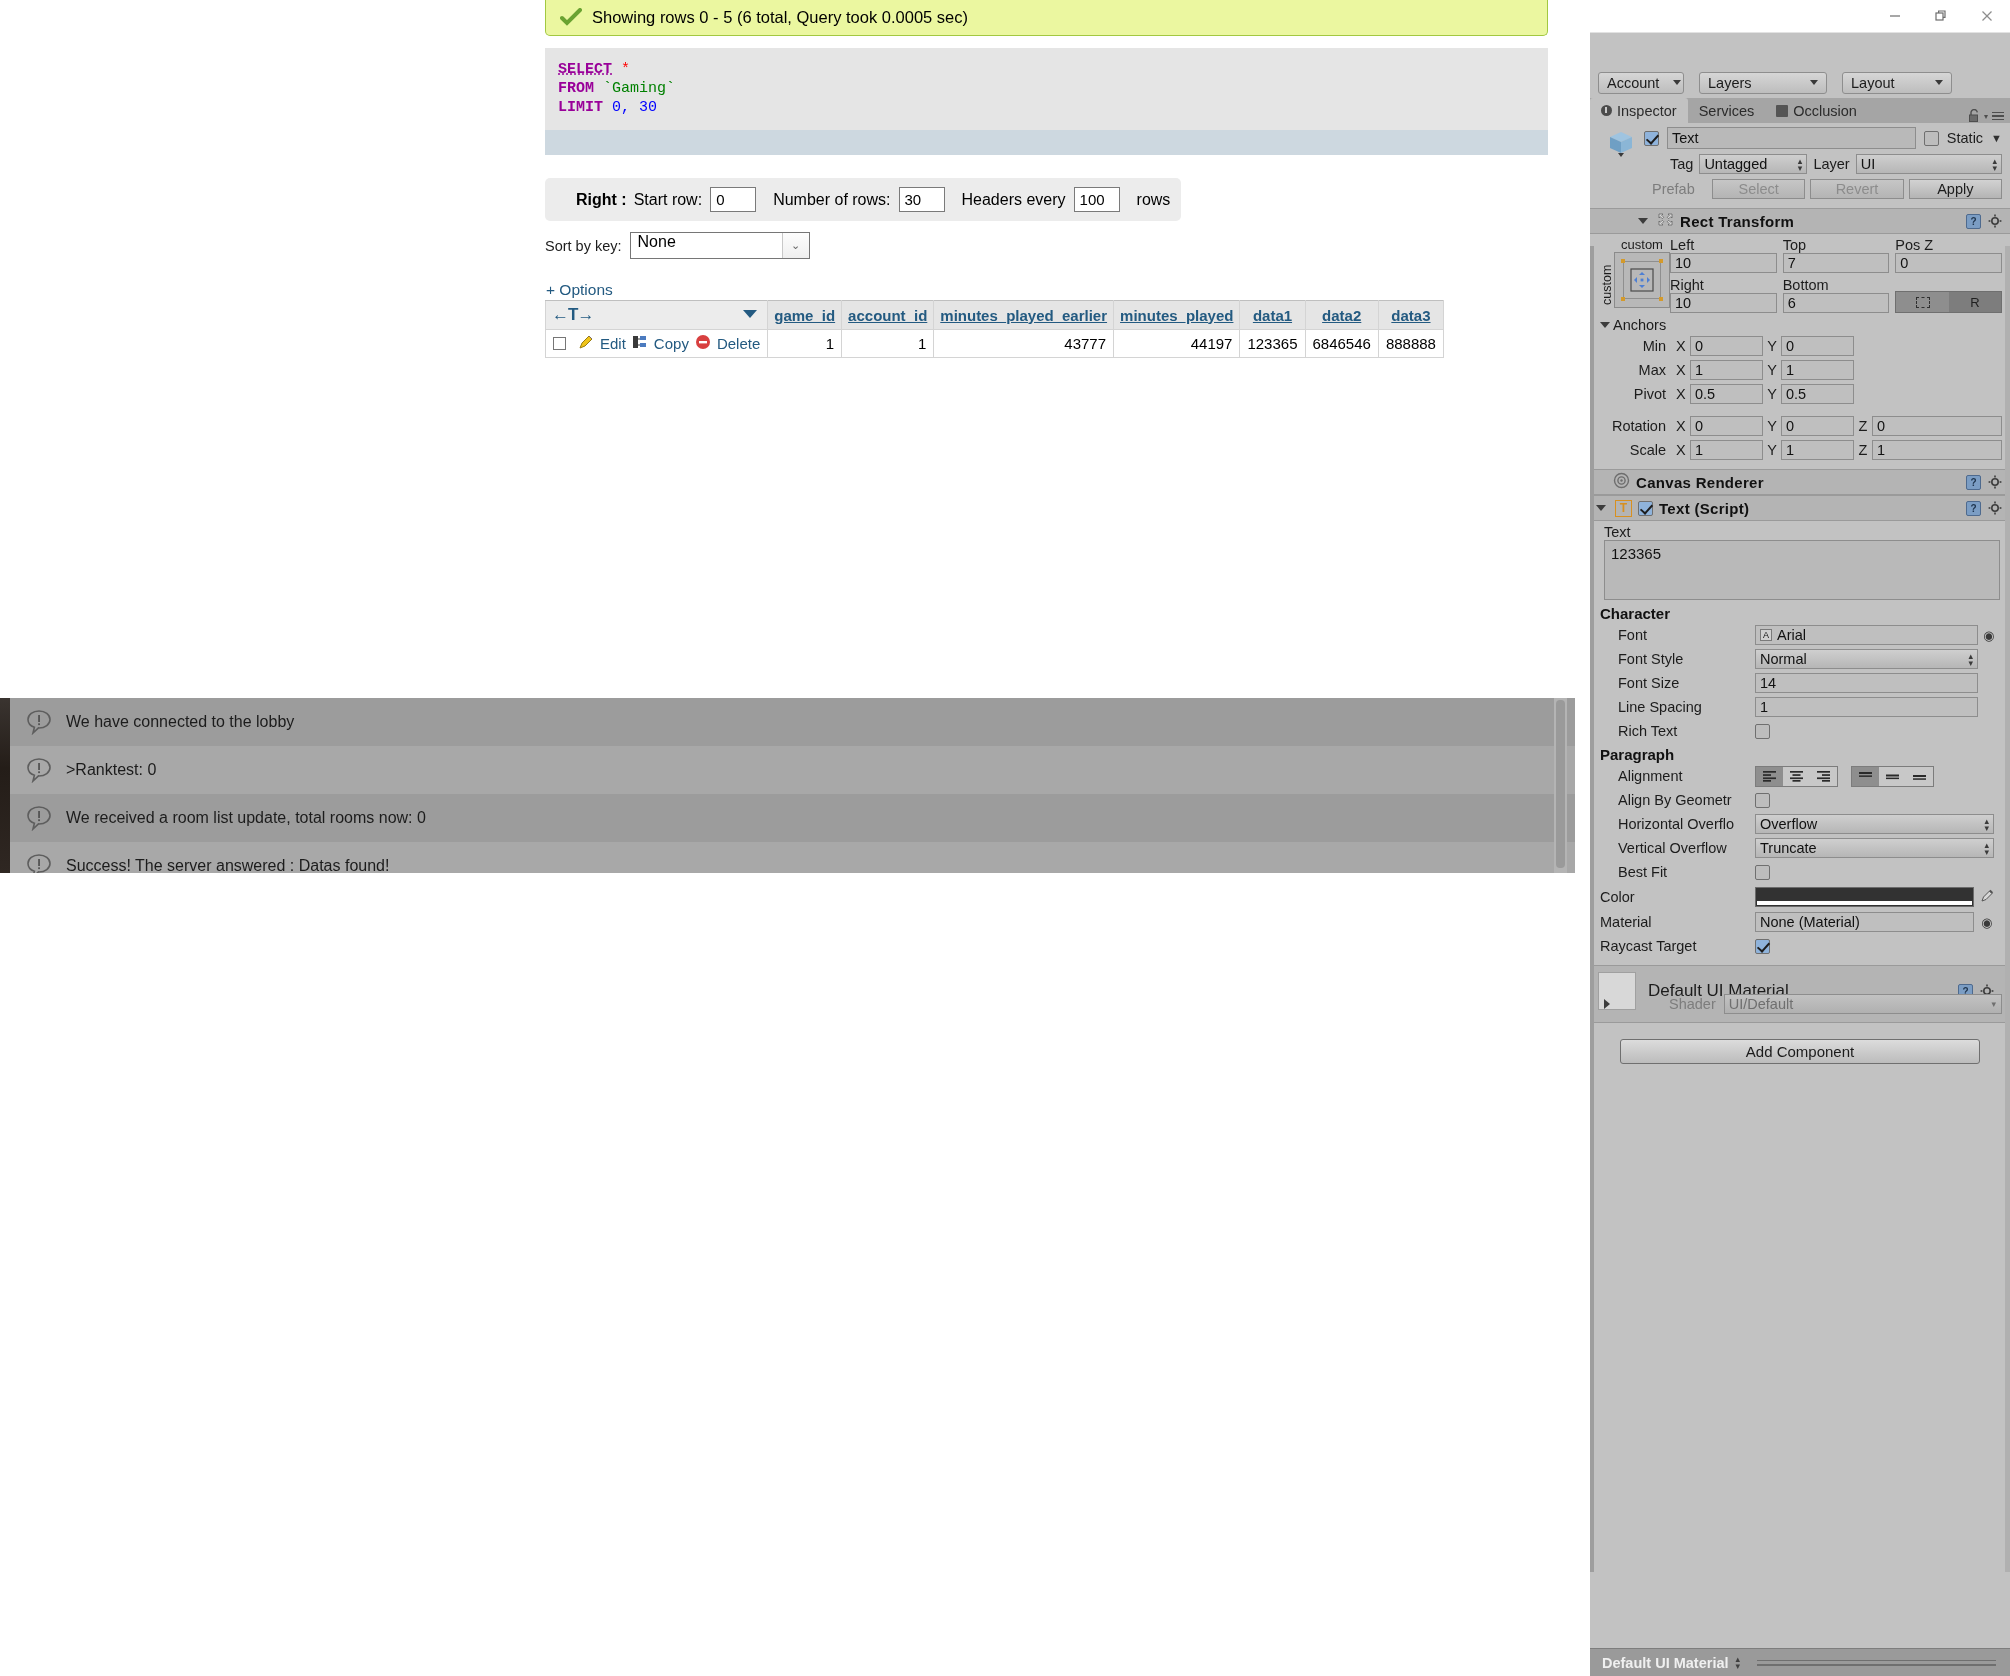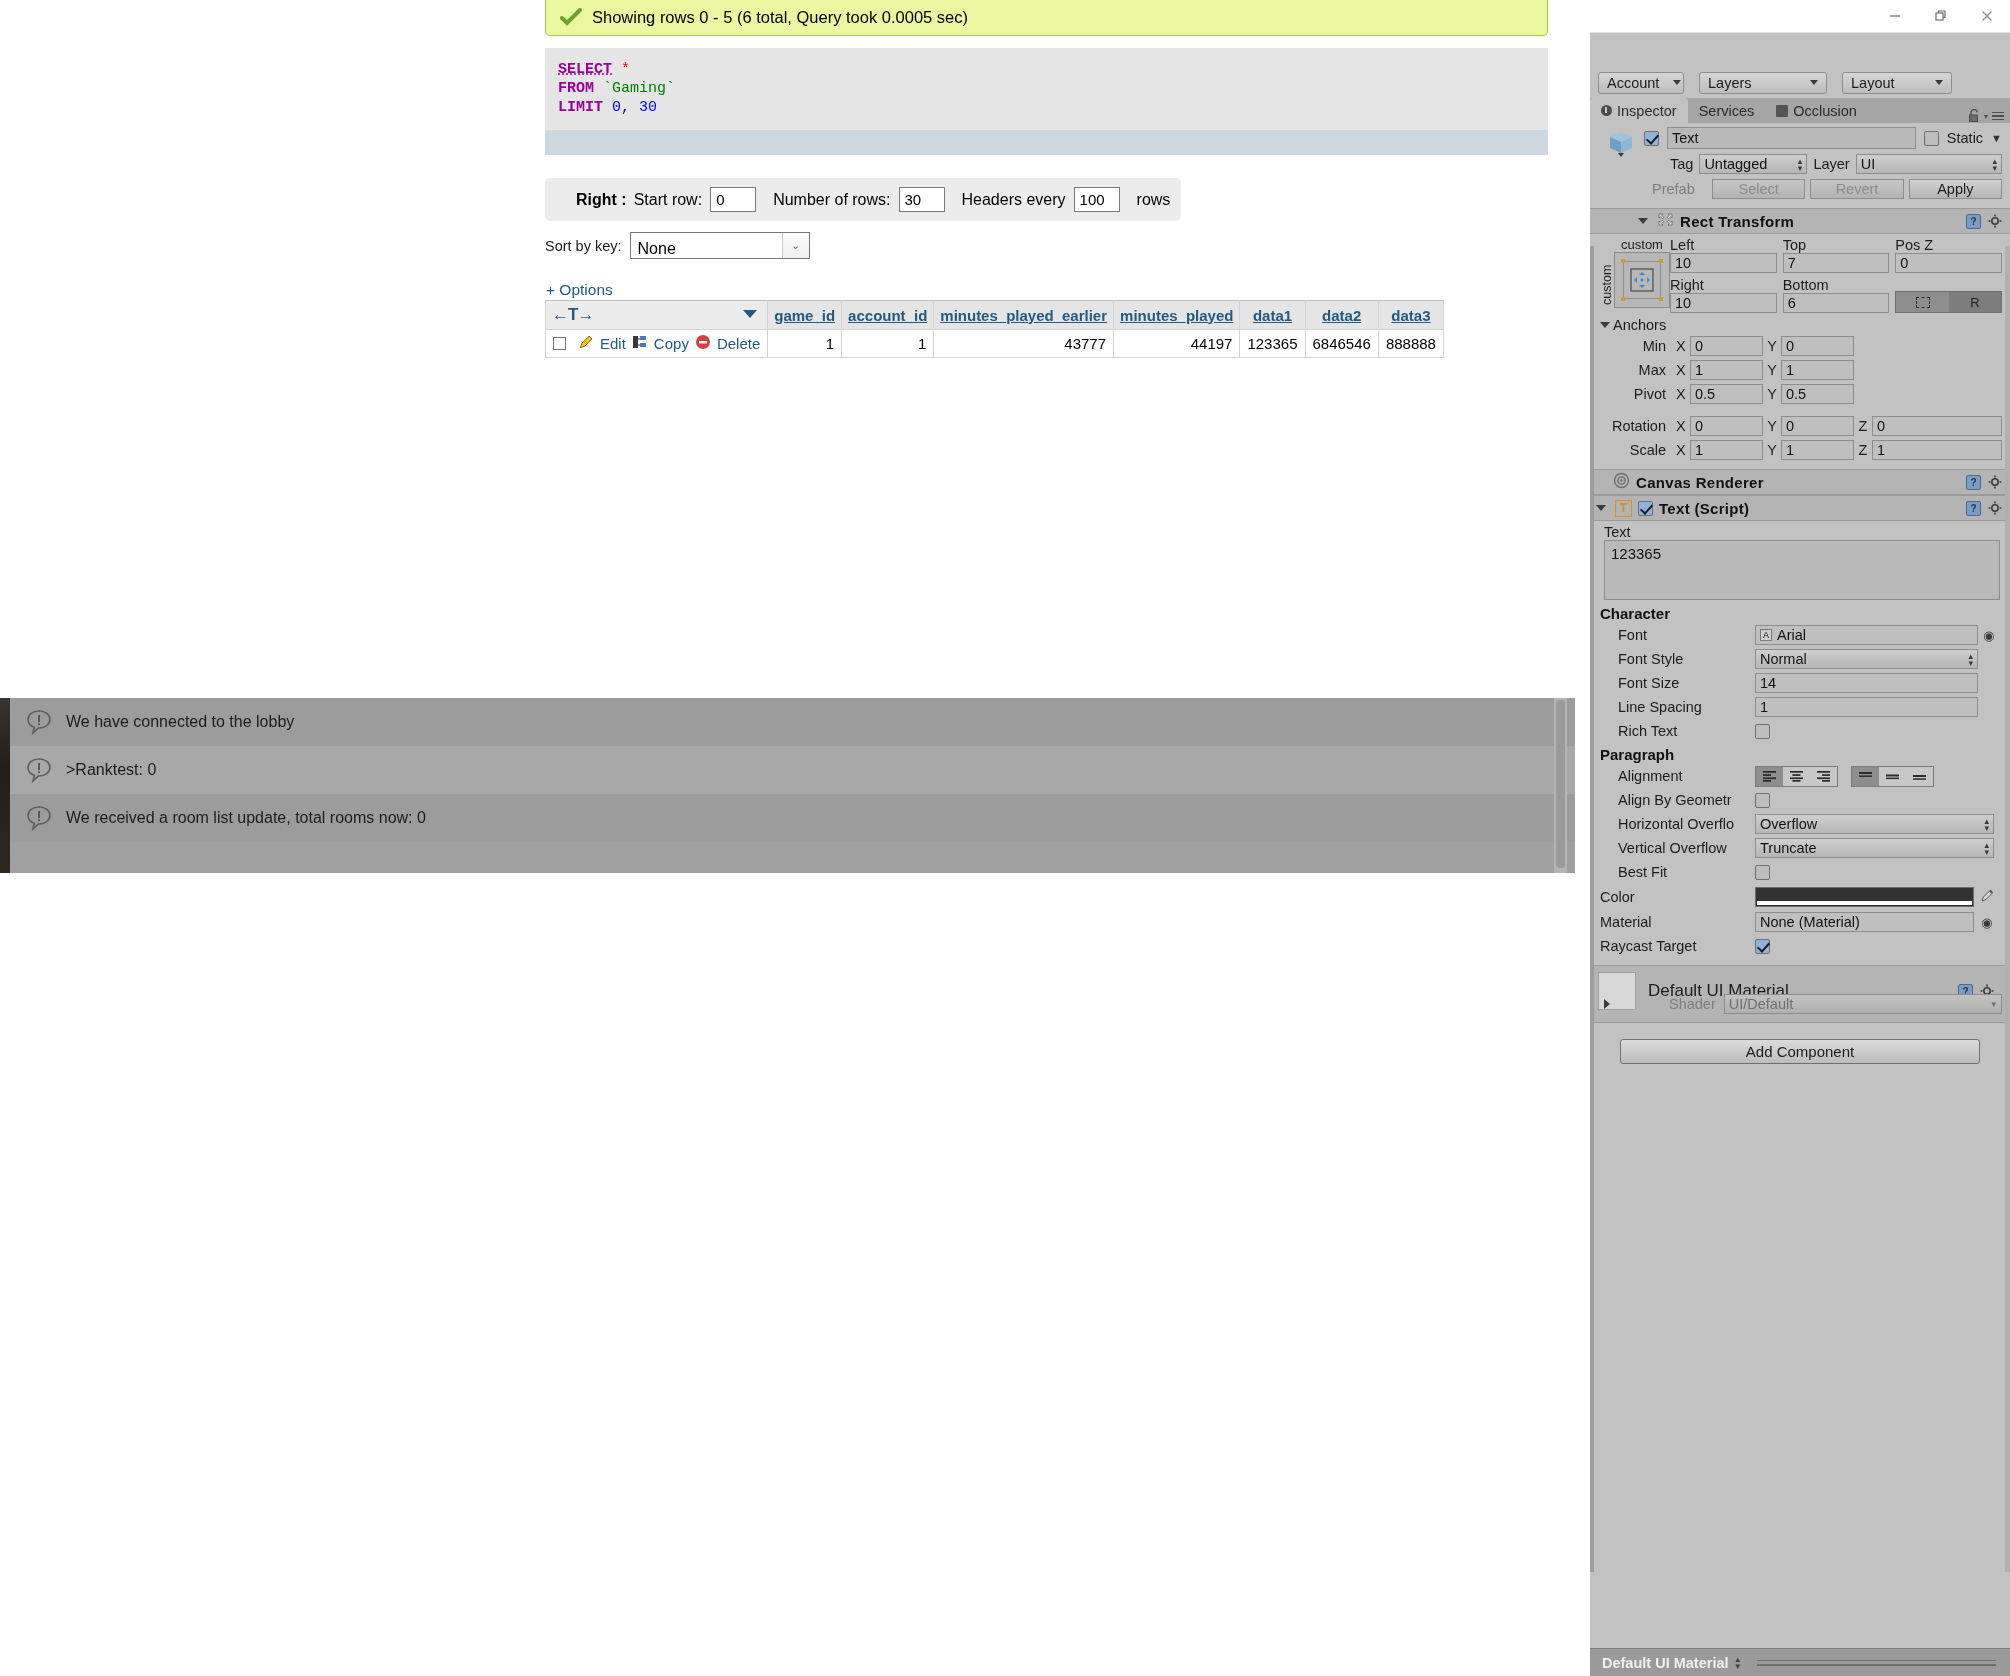--- a/index.html
+++ b/index.html
@@ -58,21 +58,21 @@
   .w-rows  { width: 46px; }
   .w-hdrs  { width: 46px; }
 
   .pma-sortrow {
     position: absolute; left: 545px; top: 232px;
     display: flex; align-items: center; font-size: 16px; color: #000;
   }
   .pma-sortrow .lbl { margin-right: 8px; }
   .sel-box {
     width: 180px; height: 27px; border: 1px solid #767676; background: #fff;
-    display: flex; align-items: flex-end; position: relative;
+    display: flex; align-items: flex-start; position: relative;
     font-size: 16px; padding-left: 7px; color: #000;
   }
   .sel-box .arrow-cell {
     position: absolute; right: 0; top: 0; width: 27px; height: 25px;
     background: linear-gradient(#fdfdfd,#efefef);
     border-left: 1px solid #c8c8c8;
     display: flex; align-items: center; justify-content: center;
     font-size: 11px; color: #666;
   }
 
@@ -370,20 +370,30 @@
       <span class="log-icon">
         <svg width="26" height="26" viewBox="0 0 26 26">
             <path d="M13 2 C6.9 2 2 5.8 2 10.5 C2 14 4.6 17 8.4 18.3 L7 24 L12.5 18.9 C12.7 18.9 12.8 19 13 19 C19.1 19 24 15.2 24 10.5 C24 5.8 19.1 2 13 2 Z" fill="none" stroke="#5e5e5e" stroke-width="1.6"></path>
             <rect x="12.2" y="6" width="1.7" height="7" fill="#4e4e4e"></rect>
             <rect x="12.2" y="14.3" width="1.7" height="1.8" fill="#4e4e4e"></rect>
           </svg>
       </span>
       <span class="log-msg">We received a room list update, total rooms now: 0</span>
     </div>
 
+    <div class="log-row alt" style="margin-left:10px;">
+      <span class="log-icon">
+        <svg width="26" height="26" viewBox="0 0 26 26">
+            <path d="M13 2 C6.9 2 2 5.8 2 10.5 C2 14 4.6 17 8.4 18.3 L7 24 L12.5 18.9 C12.7 18.9 12.8 19 13 19 C19.1 19 24 15.2 24 10.5 C24 5.8 19.1 2 13 2 Z" fill="none" stroke="#5e5e5e" stroke-width="1.6"></path>
+            <rect x="12.2" y="6" width="1.7" height="7" fill="#4e4e4e"></rect>
+            <rect x="12.2" y="14.3" width="1.7" height="1.8" fill="#4e4e4e"></rect>
+          </svg>
+      </span>
+      <span class="log-msg">Success! The server answered : Datas found!</span>
+    </div>
 
     <div class="console-scroll">
         <div class="thumb"></div>
       </div>
   </div>
 
   <div class="unity">
 
     <div class="titlebar">
       <div class="winbtn">

